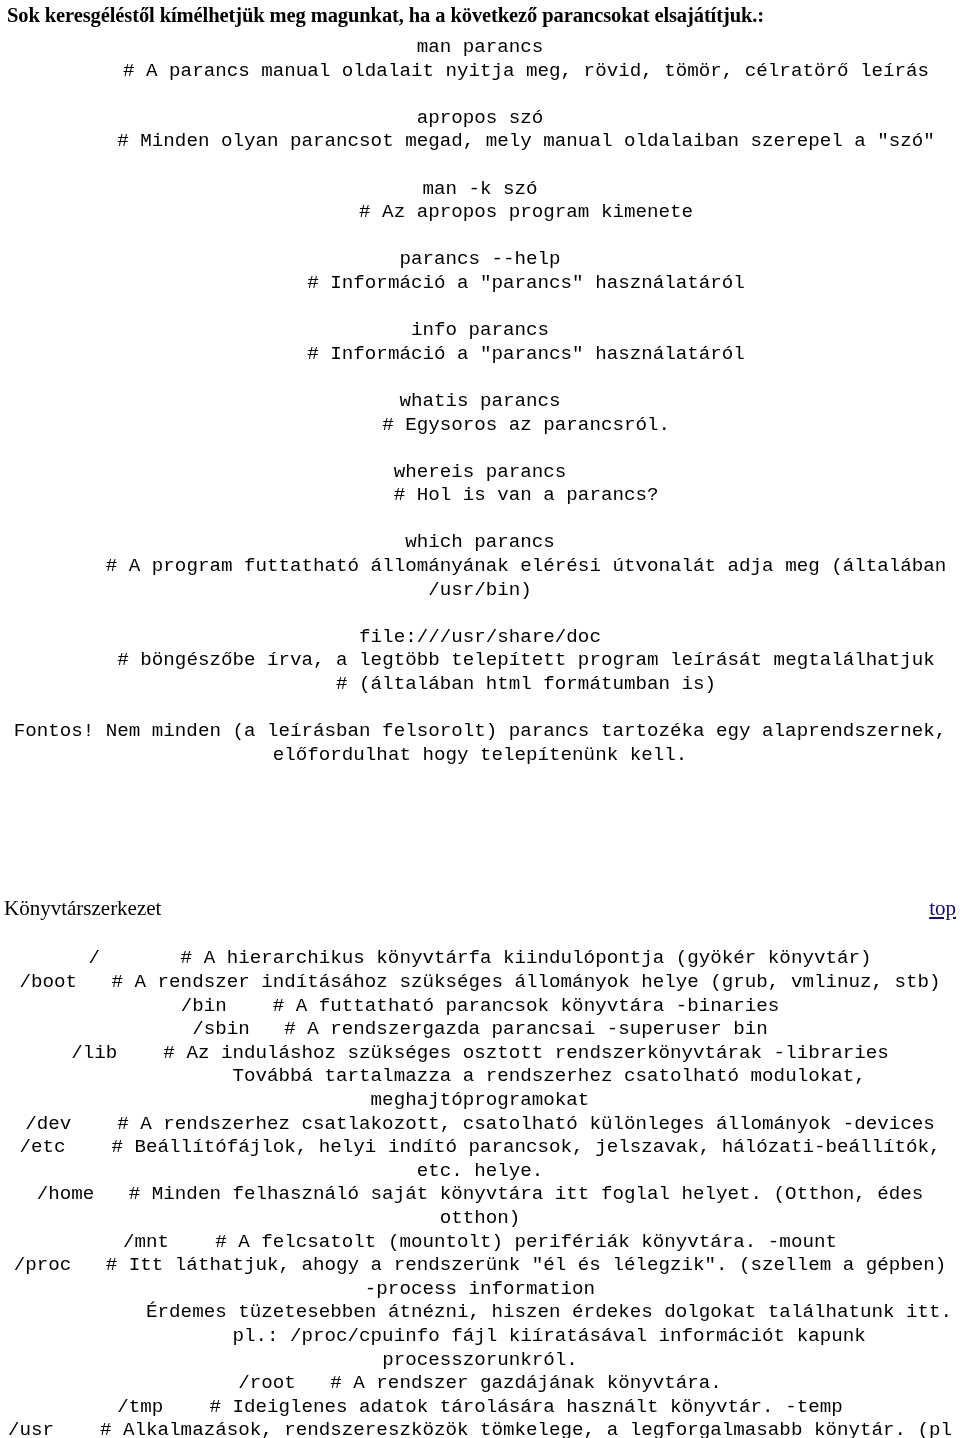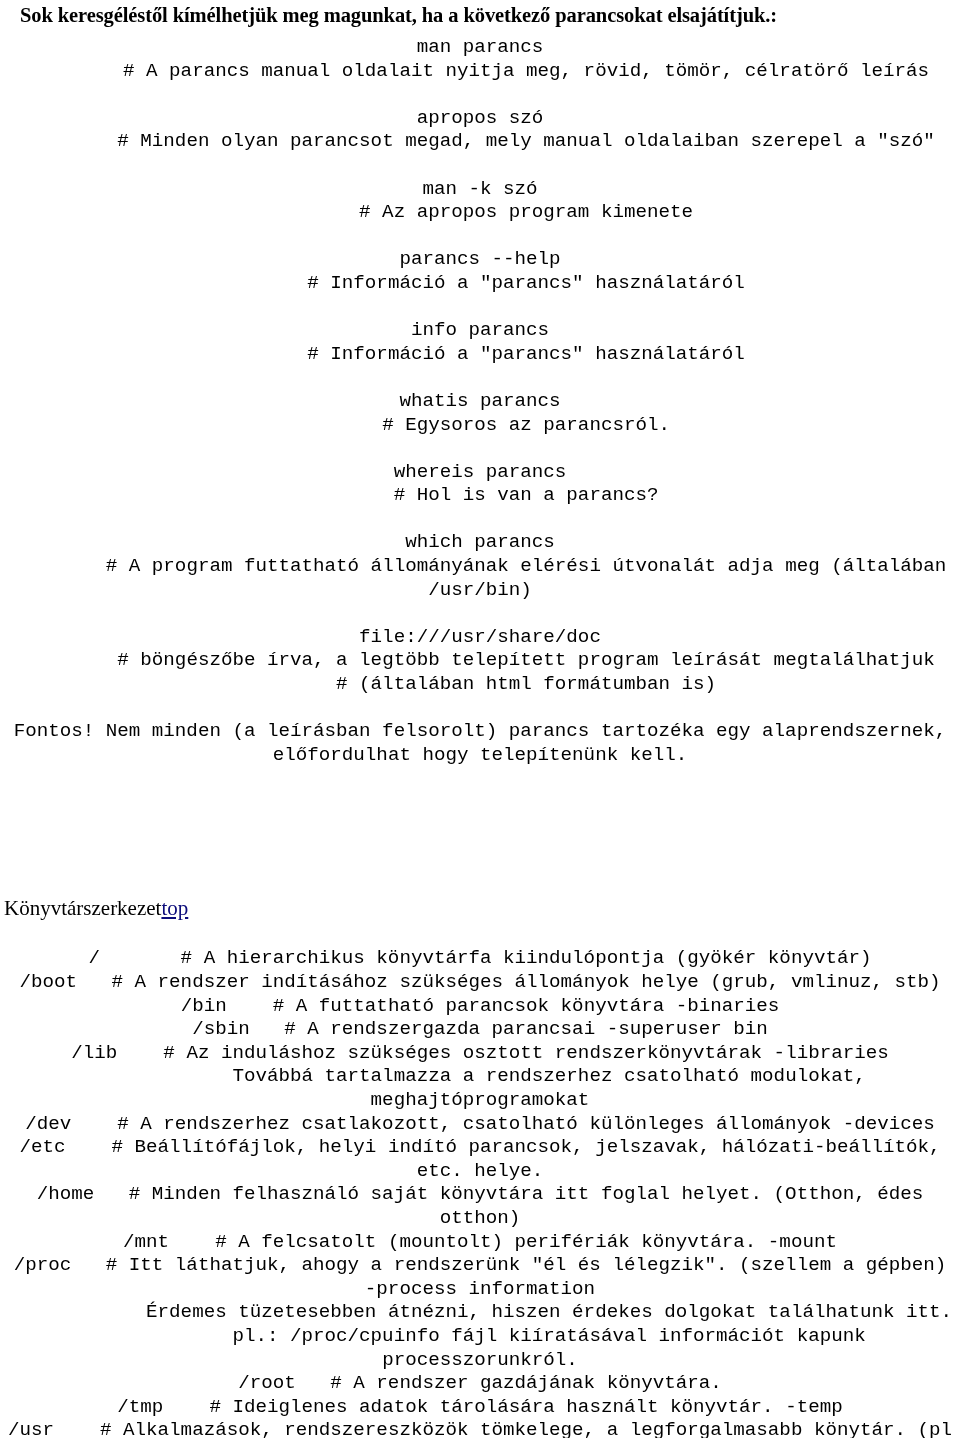--- a/index.html
+++ b/index.html
@@ -22,31 +22,32 @@
   }
 
   
   .heading-main {
     font-family: "Liberation Serif", "DejaVu Serif", serif;
     font-weight: bold;
     font-size: 20.5px;
     line-height: 26px;
     letter-spacing: -0.1px;
     white-space: pre;
-    margin: 2px 0 0 16px;
+    margin: 2px 0 0 3px;
     padding: 0;
   }
   .section-head {
     display: flex;
     align-items: baseline;
     font-family: "Liberation Serif", "DejaVu Serif", serif;
     font-size: 21px;
     line-height: 26px;
     margin: 0;
     padding: 0;
+    justify-content: space-between;
   }
   .section-head .title {
     white-space: pre;
   }
   .section-head .toplink {
     color: #0b0b7a;
     font-family: "Liberation Serif", "DejaVu Serif", serif;
     font-size: 21px;
     cursor: pointer;
   }

